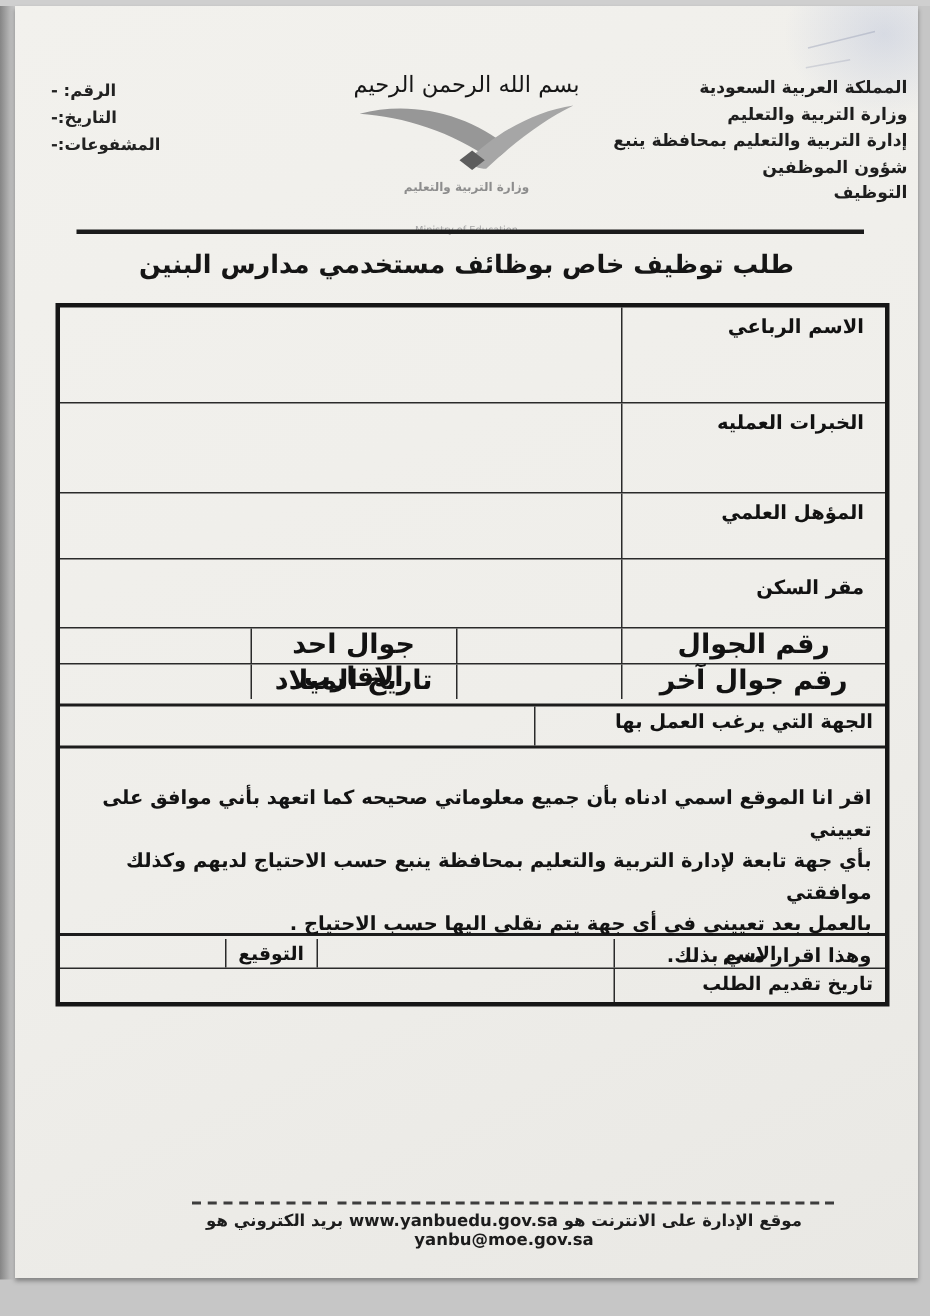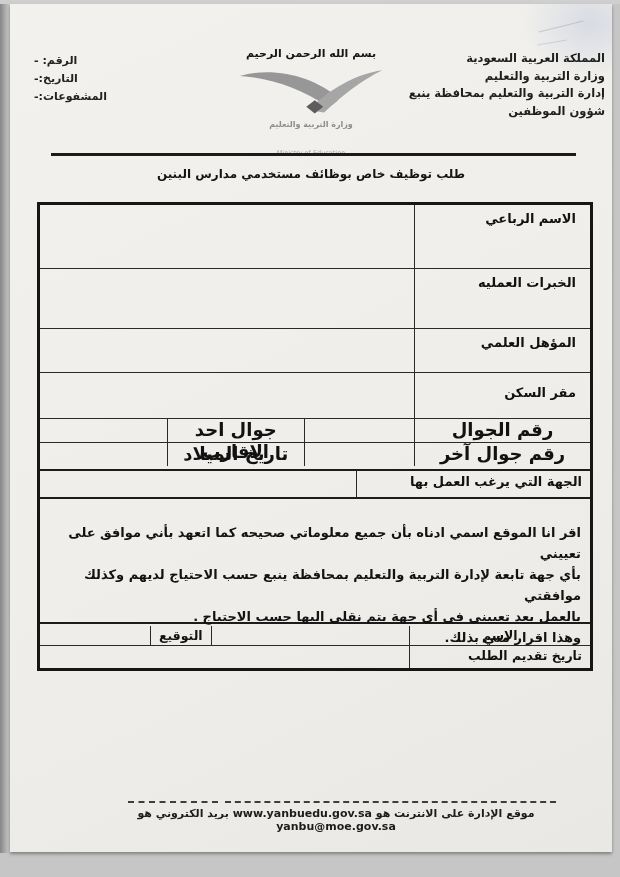--- a/index.html
+++ b/index.html
@@ -27,30 +27,30 @@
     background:#9aa0b5; opacity:.35; transform:rotate(-10deg); }
 
   
   .hdr-right{ position:absolute; top:46px; right:7px; width:218px;
     direction:rtl; text-align:right; font-weight:bold; font-size:11.5px;
     line-height:17.5px; color:#1e1e1e; }
   .hdr-left{ position:absolute; top:48px; left:24px; width:108px;
     direction:rtl; text-align:left; font-weight:bold; font-size:11px;
     line-height:18px; color:#222; }
   .basmala{ position:absolute; top:43px; left:50%; transform:translateX(-50%);
-    direction:rtl; font-weight:bold; font-size:11px; color:#161616; white-space:nowrap; }
+    direction:rtl; font-weight:normal; font-size:15px; color:#161616; white-space:nowrap; }
   .logo-wrap{ position:absolute; top:60px; left:50%; transform:translateX(-50%);
     width:160px; text-align:center; }
   .logo-caption-ar{ font-size:8px; font-weight:bold; color:#8d8d8d; line-height:9px; margin-top:2px; }
   .logo-caption-en{ font-size:6.5px; color:#a5a5a5; line-height:8px;margin-top:20px; }
 
   .hdr-rule{ position:absolute; top:149px; left:41px; right:36px; height:3px; background:#1b1b1b; }
 
   .doc-title{ position:absolute; top:163px; left:0; width:100%;
-    direction:rtl; text-align:center; font-weight:bold; font-size:12px; color:#151515; }
+    direction:rtl; text-align:center; font-weight:bold; font-size:17px; color:#151515; }
 
   
   .frame{ position:absolute; top:198px; left:27px; width:556px;
     border:3px solid #161616; direction:rtl; }
   .sec{ background:transparent; }
   .rowA{ display:flex; border-bottom:1px solid #2a2a2a; }
   .cell{ position:relative; }
   .lbl{ font-weight:bold; font-size:13px; color:#121212; }
   .colLabel{ width:32%; border-left:1px solid #2a2a2a; padding:6px 14px 0 4px; }
   .colBlank{ width:68%; }
@@ -103,20 +103,21 @@
 <div class="paper">
   <div class="smudge"></div>
   <div class="scratch"></div>
   <div class="scratch2"></div>
 
   <div class="hdr-right">
     <div>المملكة العربية السعودية</div>
     <div>وزارة التربية والتعليم</div>
     <div>إدارة التربية والتعليم بمحافظة ينبع</div>
     <div>شؤون الموظفين</div>
+    <div>التوظيف</div>
   </div>
 
   <div class="hdr-left">
     <div>الرقم: -</div>
     <div>التاريخ:-</div>
     <div>المشفوعات:-</div>
   </div>
 
   <div class="basmala">بسم الله الرحمن الرحيم</div>
   <div class="logo-wrap">

